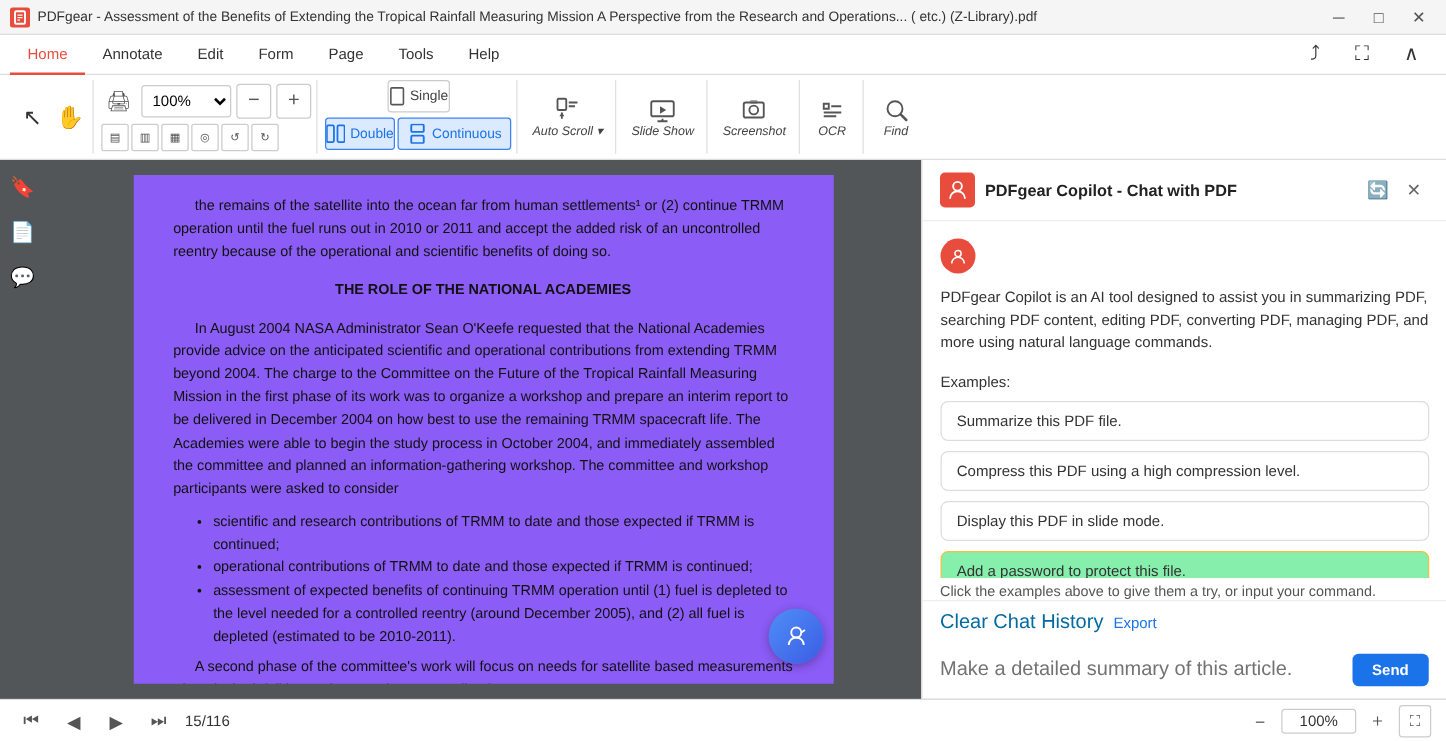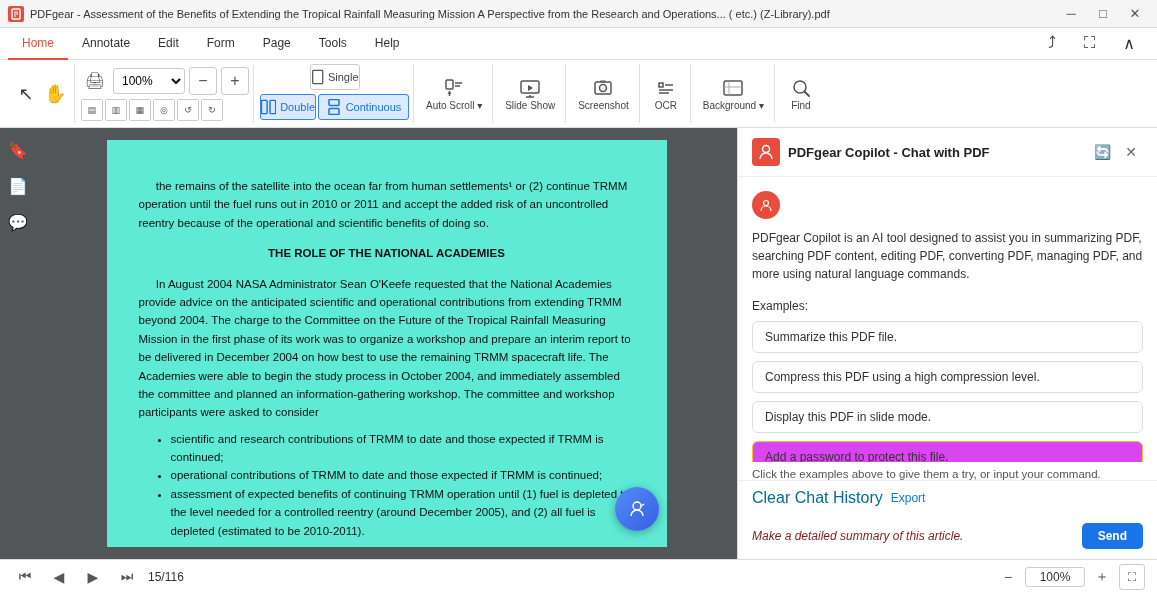--- a/index.html
+++ b/index.html
@@ -67,20 +67,21 @@
       align-items: center;
       justify-content: center;
       padding: 4px 6px;
       cursor: pointer;
       border-radius: 4px;
       min-width: 40px;
       height: 56px;
       font-size: 10px;
       color: #444;
       gap: 1px;
+      font-style: italic;
     }
     .tb-btn svg { width: 22px; height: 22px; }
 
     .small-btn {
       display: flex;
       align-items: center;
       justify-content: center;
       width: 28px;
       height: 28px;
       cursor: pointer;
@@ -157,22 +158,22 @@
     }
 
     
     .pdf-content {
       flex: 1;
       overflow: hidden;
       padding: 12px;
       background: #525659;
     }
     .pdf-page {
-      background: #5eead4;
-      padding: 37px 32px;
+      background: #8b5cf6;
+      padding: 16px 32px;
       max-width: 560px;
       margin: 0 auto;
       font-size: 11.5px;
       line-height: 1.6;
       color: #111;
       height: 100%;
       overflow: hidden;
       position: relative;
     }
     .pdf-page p { margin-bottom: 8px; text-indent: 1.5em; }
@@ -287,21 +288,21 @@
       padding: 8px 12px;
       border: 1px solid #ddd;
       border-radius: 6px;
       background: white;
       cursor: pointer;
       font-size: 12px;
       color: #333;
       margin-bottom: 8px;
       transition: background 0.15s;
     }
-    .example-btn.highlighted { background: #d946ef; border-color: #f0c040; }
+    .example-btn.highlighted { background: #86efac; border-color: #f0c040; }
 
     .copilot-footer-text {
       font-size: 11.5px;
       color: #555;
       margin-top: 6px;
       padding: 0 14px;
     }
 
     .copilot-action-row {
       display: flex;
@@ -328,24 +329,23 @@
     .copilot-input-row {
       display: flex;
       align-items: center;
       padding: 8px 14px 10px;
       gap: 8px;
     }
     .copilot-input {
       flex: 1;
       border: none;
       outline: none;
-      font-size: 12px;
-      color: #7f1d1d;
+      font-size: 16px;
+      color: #737373;
       background: transparent;
-      font-style: italic;
     }
     .send-btn {
       background: #1a73e8;
       color: white;
       border: none;
       border-radius: 5px;
       padding: 6px 16px;
       cursor: pointer;
       font-size: 12px;
       font-weight: 700;
@@ -538,30 +538,20 @@
       <svg width="22" height="22" viewBox="0 0 22 22" fill="none">
           <path d="M4 6h4v4H4V6z" stroke="#555" stroke-width="1.5" fill="none"></path>
           <line x1="10" y1="8" x2="18" y2="8" stroke="#555" stroke-width="1.5"></line>
           <line x1="4" y1="13" x2="18" y2="13" stroke="#555" stroke-width="1.5"></line>
           <line x1="4" y1="16" x2="14" y2="16" stroke="#555" stroke-width="1.5"></line>
         </svg>
       <span>OCR</span>
     </div>
   </div>
 
-  <div class="toolbar-group">
-    <div class="tb-btn">
-      <svg width="22" height="22" viewBox="0 0 22 22" fill="none">
-          <rect x="2" y="4" width="18" height="14" rx="1.5" stroke="#555" stroke-width="1.5"></rect>
-          <path d="M2 10h18" stroke="#aaa" stroke-width="1"></path>
-          <path d="M7 4v14" stroke="#aaa" stroke-width="1"></path>
-        </svg>
-      <span>Background ▾</span>
-    </div>
-  </div>
 
   <div class="toolbar-group">
     <div class="tb-btn">
       <svg width="22" height="22" viewBox="0 0 22 22" fill="none">
           <circle cx="10" cy="10" r="6" stroke="#555" stroke-width="1.5"></circle>
           <line x1="14.5" y1="14.5" x2="19" y2="19" stroke="#555" stroke-width="2" stroke-linecap="round"></line>
         </svg>
       <span>Find</span>
     </div>
   </div>

